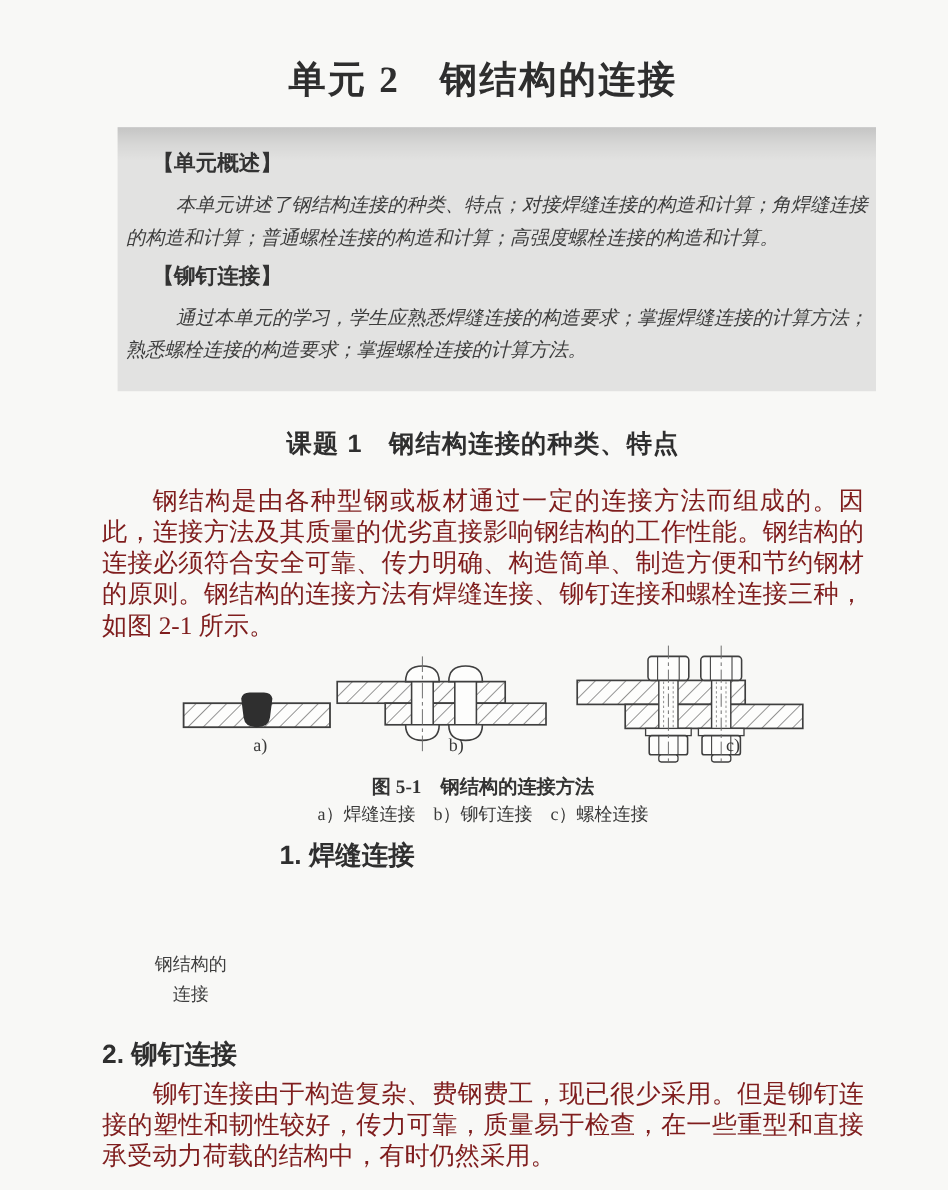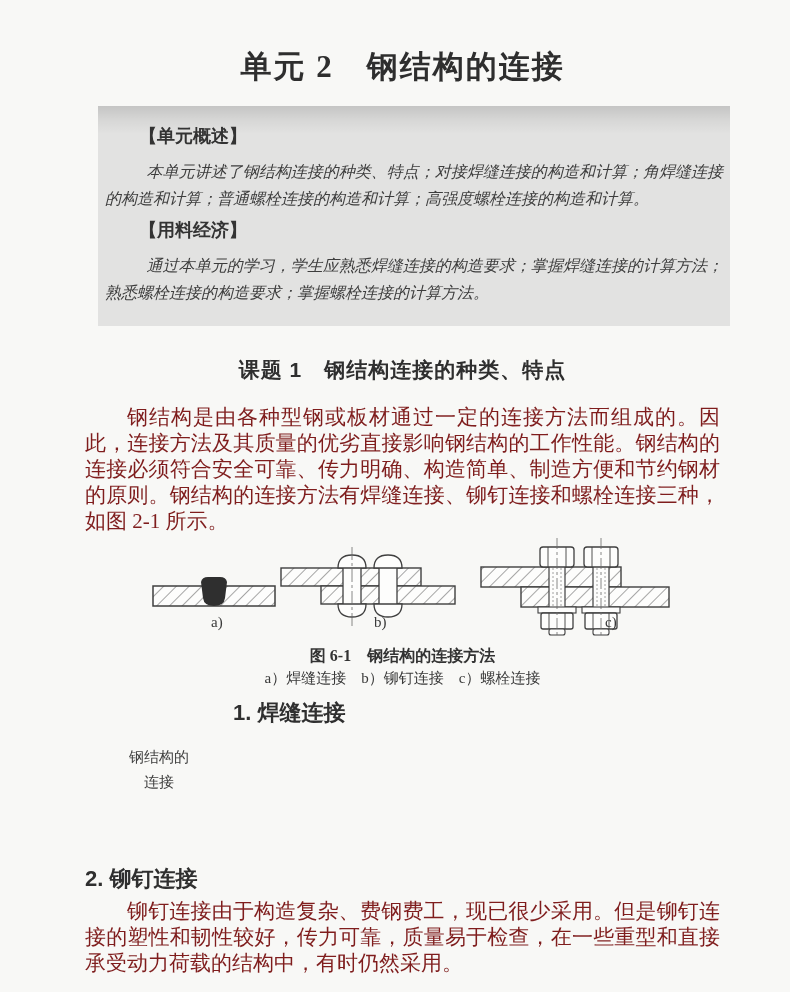--- a/index.html
+++ b/index.html
@@ -35,21 +35,21 @@
       linear-gradient(180deg, rgba(0,0,0,0.13) 0px, rgba(0,0,0,0.05) 14px, rgba(0,0,0,0.0) 28px),
       #e2e2e1;
     padding:12px 7px 14px 7px;
     margin-bottom:28px;
   }
   .box-head{
     font-family:Liberation Sans, sans-serif;
     font-weight:bold;
     font-size:18px;
     color:#333;
-    margin:6px 0 10px 34px;
+    margin:6px 0 10px 22px;
   }
   .box-text{
     font-style:italic;
     font-size:16px;
     line-height:27px;
     text-indent:2.6em;
     text-align:justify;
     color:#3d3d3d;
     margin:0 0 6px 0;
   }
@@ -105,21 +105,21 @@
     font-size:22px;
     color:#2f2f2f;
     margin:6px 0 4px 0;
   }
   .subhead.indented{}
   .note-float{
     float:left;
     width:148px;
     height:160px;
     display:flex;
-    align-items:center;
+    align-items:flex-end;
     justify-content:center;
     box-sizing:border-box;
     padding-bottom:16px;
   }
   .margin-note{
     text-align:center;
     font-size:15px;
     line-height:25px;
     color:#3f3f3f;
   }
@@ -130,21 +130,21 @@
 </head>
 <body>
 
 <div class="page">
 
   <h1 class="title">单元 2　钢结构的连接</h1>
 
   <div class="graybox">
     <div class="box-head">【单元概述】</div>
     <p class="box-text">本单元讲述了钢结构连接的种类、特点；对接焊缝连接的构造和计算；角焊缝连接的构造和计算；普通螺栓连接的构造和计算；高强度螺栓连接的构造和计算。</p>
-    <div class="box-head">【用料经济】</div>
+    <div class="box-head">【铆钉连接】</div>
     <p class="box-text">通过本单元的学习，学生应熟悉焊缝连接的构造要求；掌握焊缝连接的计算方法；熟悉螺栓连接的构造要求；掌握螺栓连接的计算方法。</p>
   </div>
 
   <h2 class="lesson-head">课题 1　钢结构连接的种类、特点</h2>
 
   <p class="body-text intro">钢结构是由各种型钢或板材通过一定的连接方法而组成的。因此，连接方法及其质量的优劣直接影响钢结构的工作性能。钢结构的连接必须符合安全可靠、传力明确、构造简单、制造方便和节约钢材的原则。钢结构的连接方法有焊缝连接、铆钉连接和螺栓连接三种，如图 2-1 所示。</p>
 
   <div>
     <svg width="0" height="0" style="position:absolute" aria-hidden="true">
       <defs>
@@ -217,21 +217,21 @@
         <line x1="134" y1="76" x2="134" y2="92" stroke="#3f3f3f" stroke-width="0.9"></line>
         <rect x="118" y="92" width="16" height="6" rx="2" fill="#fdfdfc" stroke="#3f3f3f" stroke-width="1.1"></rect>
         <line x1="126" y1="1" x2="126" y2="99" stroke="#6a6a6a" stroke-width="0.8" stroke-dasharray="11 3 3 3"></line>
       </svg>
 
       <span class="fig-label" style="left:126px">a)</span>
       <span class="fig-label" style="left:289px">b)</span>
       <span class="fig-label" style="left:520px">c)</span>
     </div>
 
-    <div class="fig-caption">图 6-1　钢结构的连接方法</div>
+    <div class="fig-caption">图 5-1　钢结构的连接方法</div>
     <div class="fig-subcaption">a）焊缝连接　b）铆钉连接　c）螺栓连接</div>
   </div>
 
   <div class="weld-section">
     <div class="note-float">
       <div class="margin-note">
         <span>钢结构的</span>
         <span>连接</span>
       </div>
     </div>

